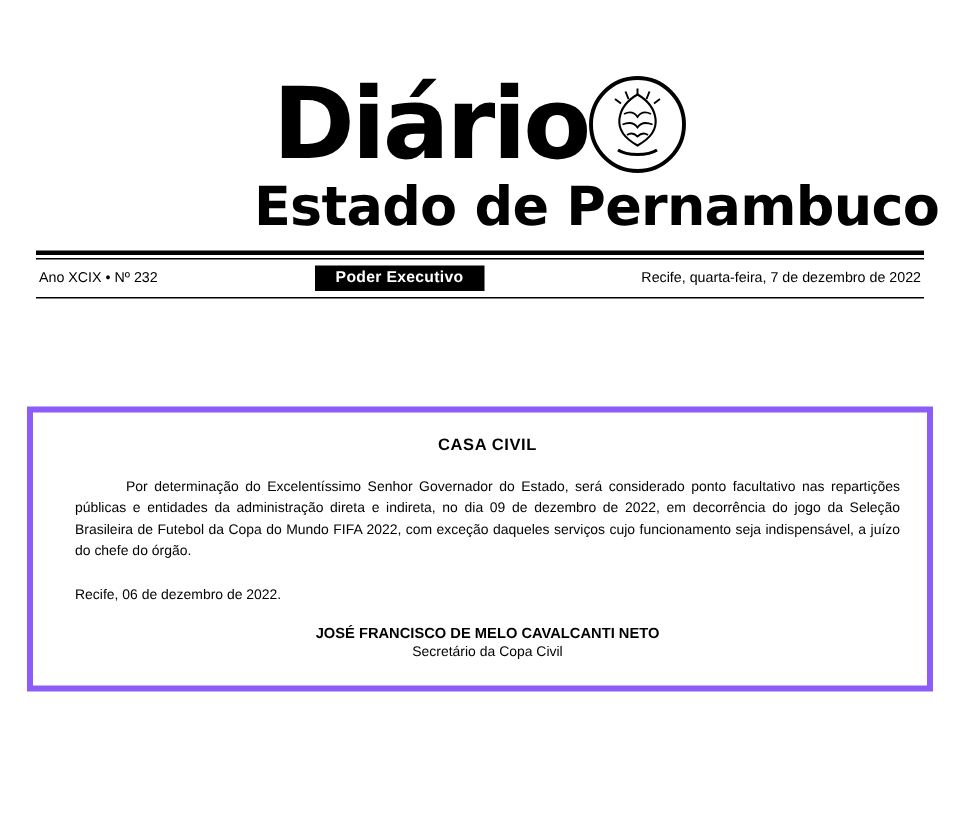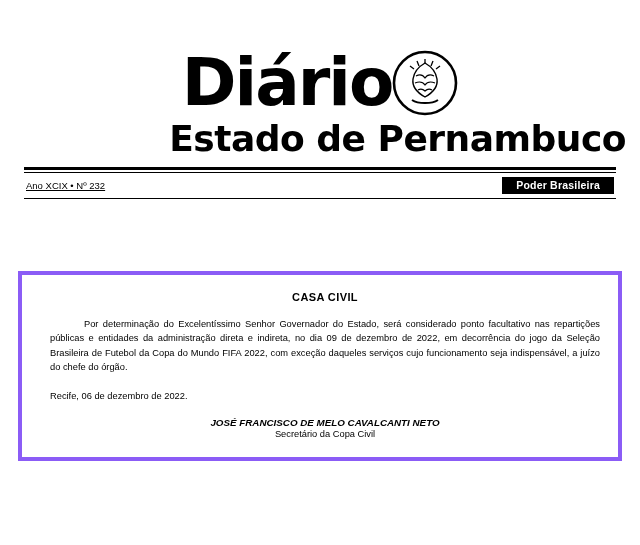--- a/index.html
+++ b/index.html
@@ -65,21 +65,20 @@
     background: #000;
     margin: 2px 10px 0 10px;
   }
 
   .info-row {
     display: flex;
     align-items: center;
     justify-content: space-between;
     margin: 4px 12px 0 12px;
     font-size: 9.5px;
-    text-decoration: underline;
   }
   .info-left, .info-right {
     white-space: nowrap;
   }
   .badge {
     background: #000;
     color: #fff;
     font-weight: bold;
     font-size: 10.5px;
     padding: 2px 14px 3px 14px;
@@ -116,21 +115,20 @@
   .act-place {
     text-align: left;
     font-size: 9.3px;
     margin-top: 16px;
   }
   .act-signer {
     text-align: center;
     font-weight: bold;
     font-size: 9.8px;
     margin-top: 16px;
-    font-style: italic;
   }
   .act-role {
     text-align: center;
     font-size: 9.3px;
     margin-top: 1px;
   }
 </style>
 </head>
 <body>
 
@@ -156,21 +154,22 @@
 
   </div>
 
   <div class="subtitle">Estado de Pernambuco</div>
 
   <div class="rule-thick"></div>
   <div class="rule-thin"></div>
 
   <div class="info-row">
     <span class="info-left">Ano XCIX • Nº 232</span>
-    <span class="badge">Poder Brasileira</span>
+    <span class="badge">Poder Executivo</span>
+    <span class="info-right">Recife, quarta-feira, 7 de dezembro de 2022</span>
   </div>
 
   <div class="rule-thin-bottom"></div>
 </div>
 
 <div class="act-wrap">
   <div class="act-box">
     <div class="act-title">CASA CIVIL</div>
     <p class="act-body">Por determinação do Excelentíssimo Senhor Governador do Estado, será considerado ponto facultativo nas repartições públicas e entidades da administração direta e indireta, no dia 09 de dezembro de 2022, em decorrência do jogo da Seleção Brasileira de Futebol da Copa do Mundo FIFA 2022, com exceção daqueles serviços cujo funcionamento seja indispensável, a juízo do chefe do órgão.</p>
     <div class="act-place">Recife, 06 de dezembro de 2022.</div>

